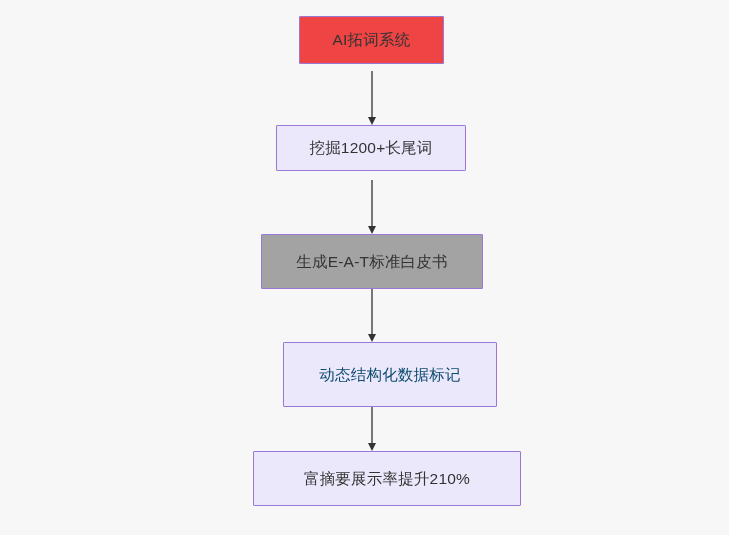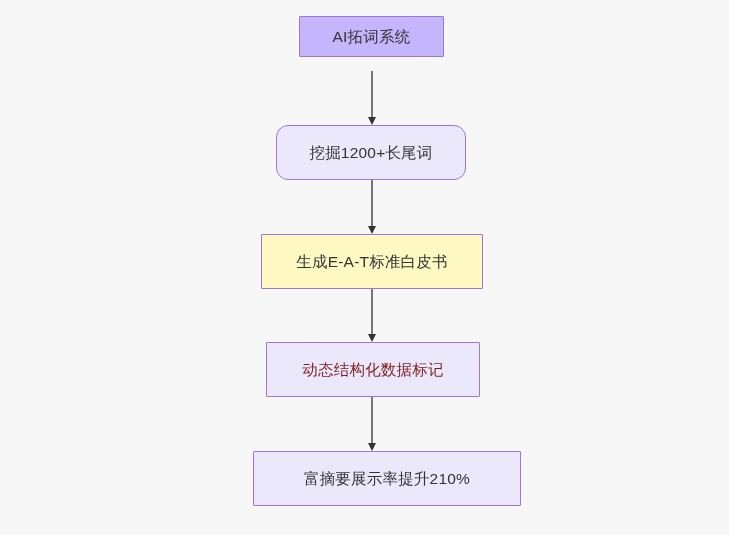--- a/index.html
+++ b/index.html
@@ -73,29 +73,29 @@
   </div>
   <div class="edge" style="left: 371px; top: 289px; width: 2px; height: 53px;">
     <div class="edge-line" style="height: 45px; background: rgb(119, 119, 119);"></div>
     <div class="edge-head" style="top: 45px; border-top-color: rgb(51, 51, 51);"></div>
   </div>
   <div class="edge" style="left: 371px; top: 397px; width: 2px; height: 54px;">
     <div class="edge-line" style="height: 46px; background: rgb(119, 119, 119);"></div>
     <div class="edge-head" style="top: 46px; border-top-color: rgb(51, 51, 51);"></div>
   </div>
 
-  <div class="node" style="left: 299px; top: 16px; width: 145px; height: 41px; background: #c4b5fd; border-color: rgb(155, 120, 216); color: rgb(51, 51, 51);">
+  <div class="node" style="left: 299px; top: 16px; width: 145px; height: 48px; background: #ef4444; border-color: rgb(155, 120, 216); color: rgb(51, 51, 51);">
     <span class="node-label">AI拓词系统</span>
   </div>
-  <div class="node" style="left: 276px; top: 125px; width: 190px; height: 55px; background: rgb(235, 232, 252); border-color: rgb(155, 120, 216); color: rgb(51, 51, 51); border-radius: 12px;">
+  <div class="node" style="left: 276px; top: 125px; width: 190px; height: 46px; background: rgb(235, 232, 252); border-color: rgb(155, 120, 216); color: rgb(51, 51, 51);">
     <span class="node-label">挖掘1200+长尾词</span>
   </div>
-  <div class="node" style="left: 261px; top: 234px; width: 222px; height: 55px; background: #fef9c3; border-color: rgb(155, 120, 216); color: rgb(51, 51, 51);">
+  <div class="node" style="left: 261px; top: 234px; width: 222px; height: 55px; background: #a3a3a3; border-color: rgb(155, 120, 216); color: rgb(51, 51, 51);">
     <span class="node-label">生成E-A-T标准白皮书</span>
   </div>
-  <div class="node" style="left: 266px; top: 342px; width: 214px; height: 55px; background: rgb(235, 232, 252); border-color: rgb(155, 120, 216); color: #7f1d1d;">
+  <div class="node" style="left: 283px; top: 342px; width: 214px; height: 65px; background: rgb(235, 232, 252); border-color: rgb(155, 120, 216); color: #0c4a6e;">
     <span class="node-label">动态结构化数据标记</span>
   </div>
   <div class="node" style="left: 253px; top: 451px; width: 268px; height: 55px; background: rgb(235, 232, 252); border-color: rgb(155, 120, 216); color: rgb(51, 51, 51);">
     <span class="node-label">富摘要展示率提升210%</span>
   </div>
 
 </div>
 
 </body></html>

